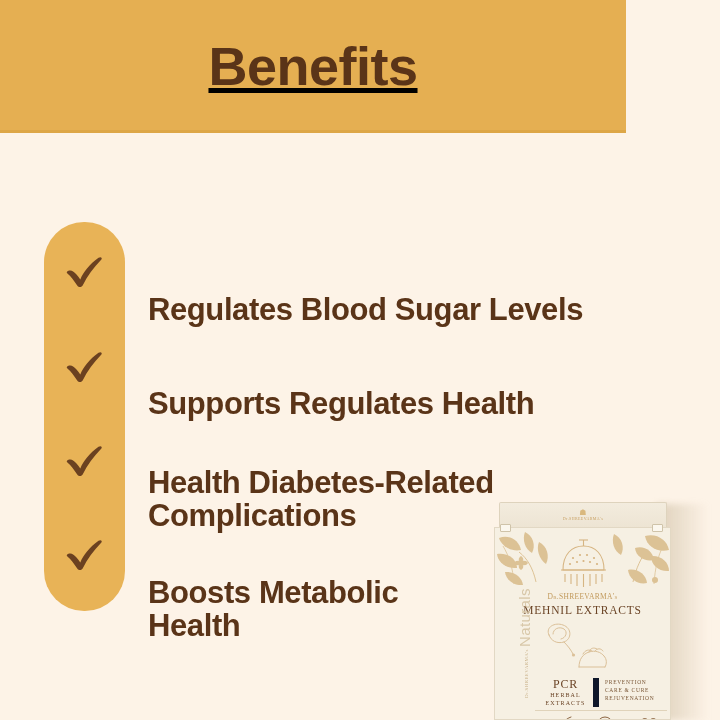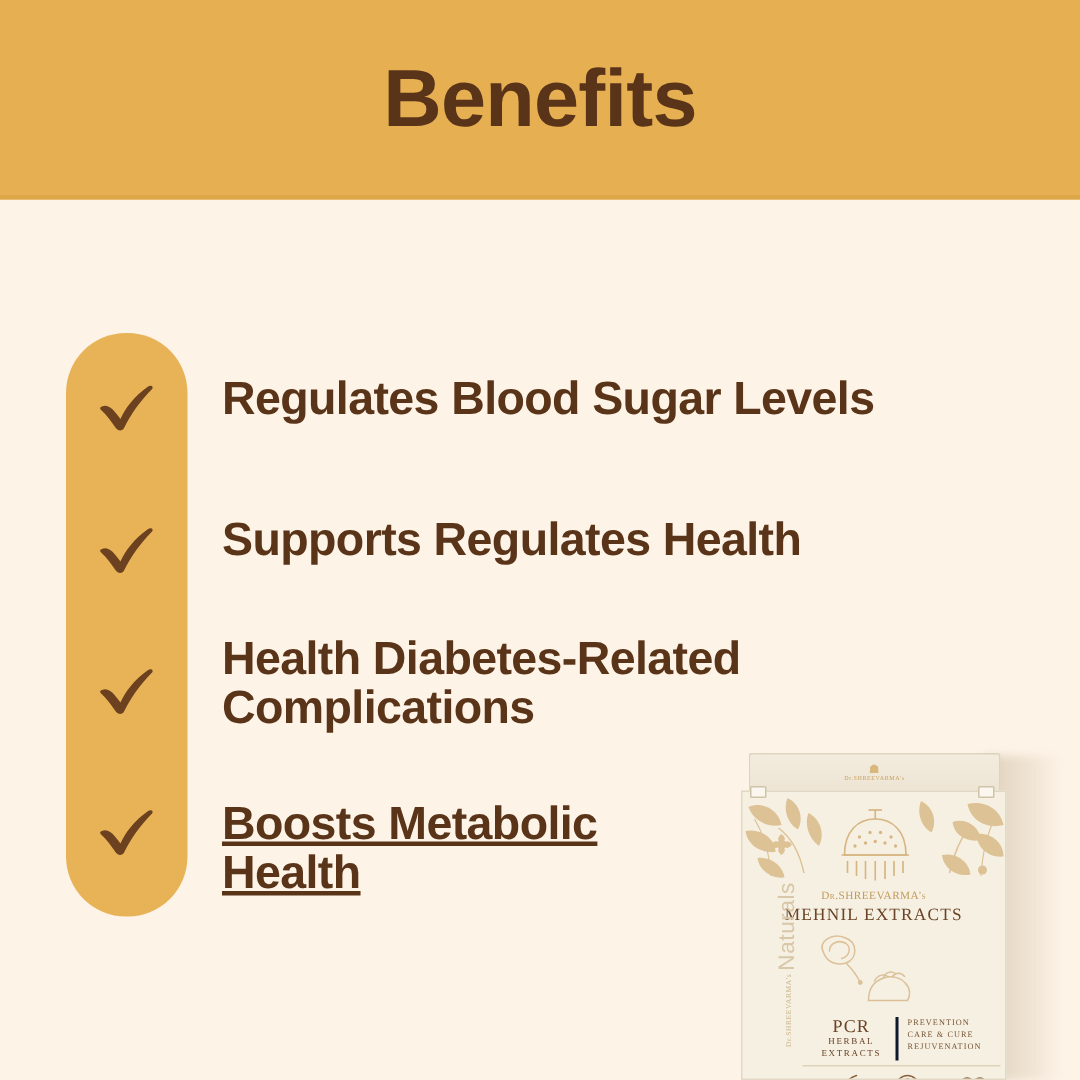--- a/index.html
+++ b/index.html
@@ -13,28 +13,29 @@
     font-family: "Liberation Sans", sans-serif;
     overflow: hidden;
     position: relative;
   }
 
   
   #header-band {
     position: absolute;
     left: 0;
     top: 0;
-    width: 720px;
+    width: 626px;
     height: 133px;
     background: #E5AF52;
     box-sizing: border-box;
     border-bottom: 3px solid #DDA646;
     display: flex;
     align-items: center;
     justify-content: center;
+    text-decoration: underline;
   }
   #header-title {
     font-size: 54px;
     font-weight: bold;
     color: #5A3418;
     letter-spacing: -0.5px;
     line-height: 1;
     margin-top: 2px;
   }
 
@@ -77,20 +78,21 @@
   }
   .benefit-item {
     position: absolute;
     left: 0;
     width: 520px;
     color: #5A3418;
     font-size: 31px;
     font-weight: bold;
     line-height: 1.08;
     letter-spacing: -0.4px;
+    margin-top: 44px;
   }
 
   
   #product-box-wrap {
     position: absolute;
     left: 486px;
     top: 498px;
     width: 234px;
     height: 222px;
     z-index: 1;
@@ -226,21 +228,21 @@
     top: 150px;
     width: 124px;
     display: flex;
     align-items: flex-start;
   }
   #box-pcr {
     width: 56px;
     text-align: center;
     font-family: "Liberation Serif", serif;
     color: #6B4426;
-    border-right: 2px solid #0f172a;
+    border-right: 6px solid #0f172a;
     padding-right: 5px;
     box-sizing: border-box;
   }
   #box-pcr .pcr-big {
     display: block;
     font-size: 12px;
     letter-spacing: 0.8px;
     line-height: 13px;
   }
   #box-pcr .pcr-sm {
@@ -309,21 +311,21 @@
       <svg viewBox="0 0 46 46" xmlns="http://www.w3.org/2000/svg">
         <path d="M6 25 C9 23.5 12 25.5 14.5 28.5 C16 30.3 17.2 31.8 18.3 33.4 C21.5 26 27.5 18.2 36.5 11.8 C38.6 10.3 40.6 11.6 39.4 13.4 C31.5 21.5 25.2 30.2 20.8 39.2 C19.6 41.6 16.7 41.5 15.2 39.4 C12.2 35.1 9.2 30.6 5.4 27.4 C4.3 26.5 4.7 25.4 6 25 Z" fill="#6B4120"></path>
       </svg>
     </div>
   </div>
 
   <div id="benefit-list">
     <div class="benefit-item" style="top:27px;">Regulates Blood Sugar Levels</div>
     <div class="benefit-item" style="top:121px;">Supports Regulates Health</div>
     <div class="benefit-item" style="top:200px; width:450px;">Health Diabetes-Related Complications</div>
-    <div class="benefit-item" style="top:310px; width:300px;text-decoration:underline;">Boosts Metabolic Health</div>
+    <div class="benefit-item" style="top:310px; width:300px;">Boosts Metabolic Health</div>
   </div>
 </div>
 
 <div id="product-box-wrap">
 
   <div id="box-shadow-right"></div>
 
   <div id="product-box">
 
     <div id="box-lid">

